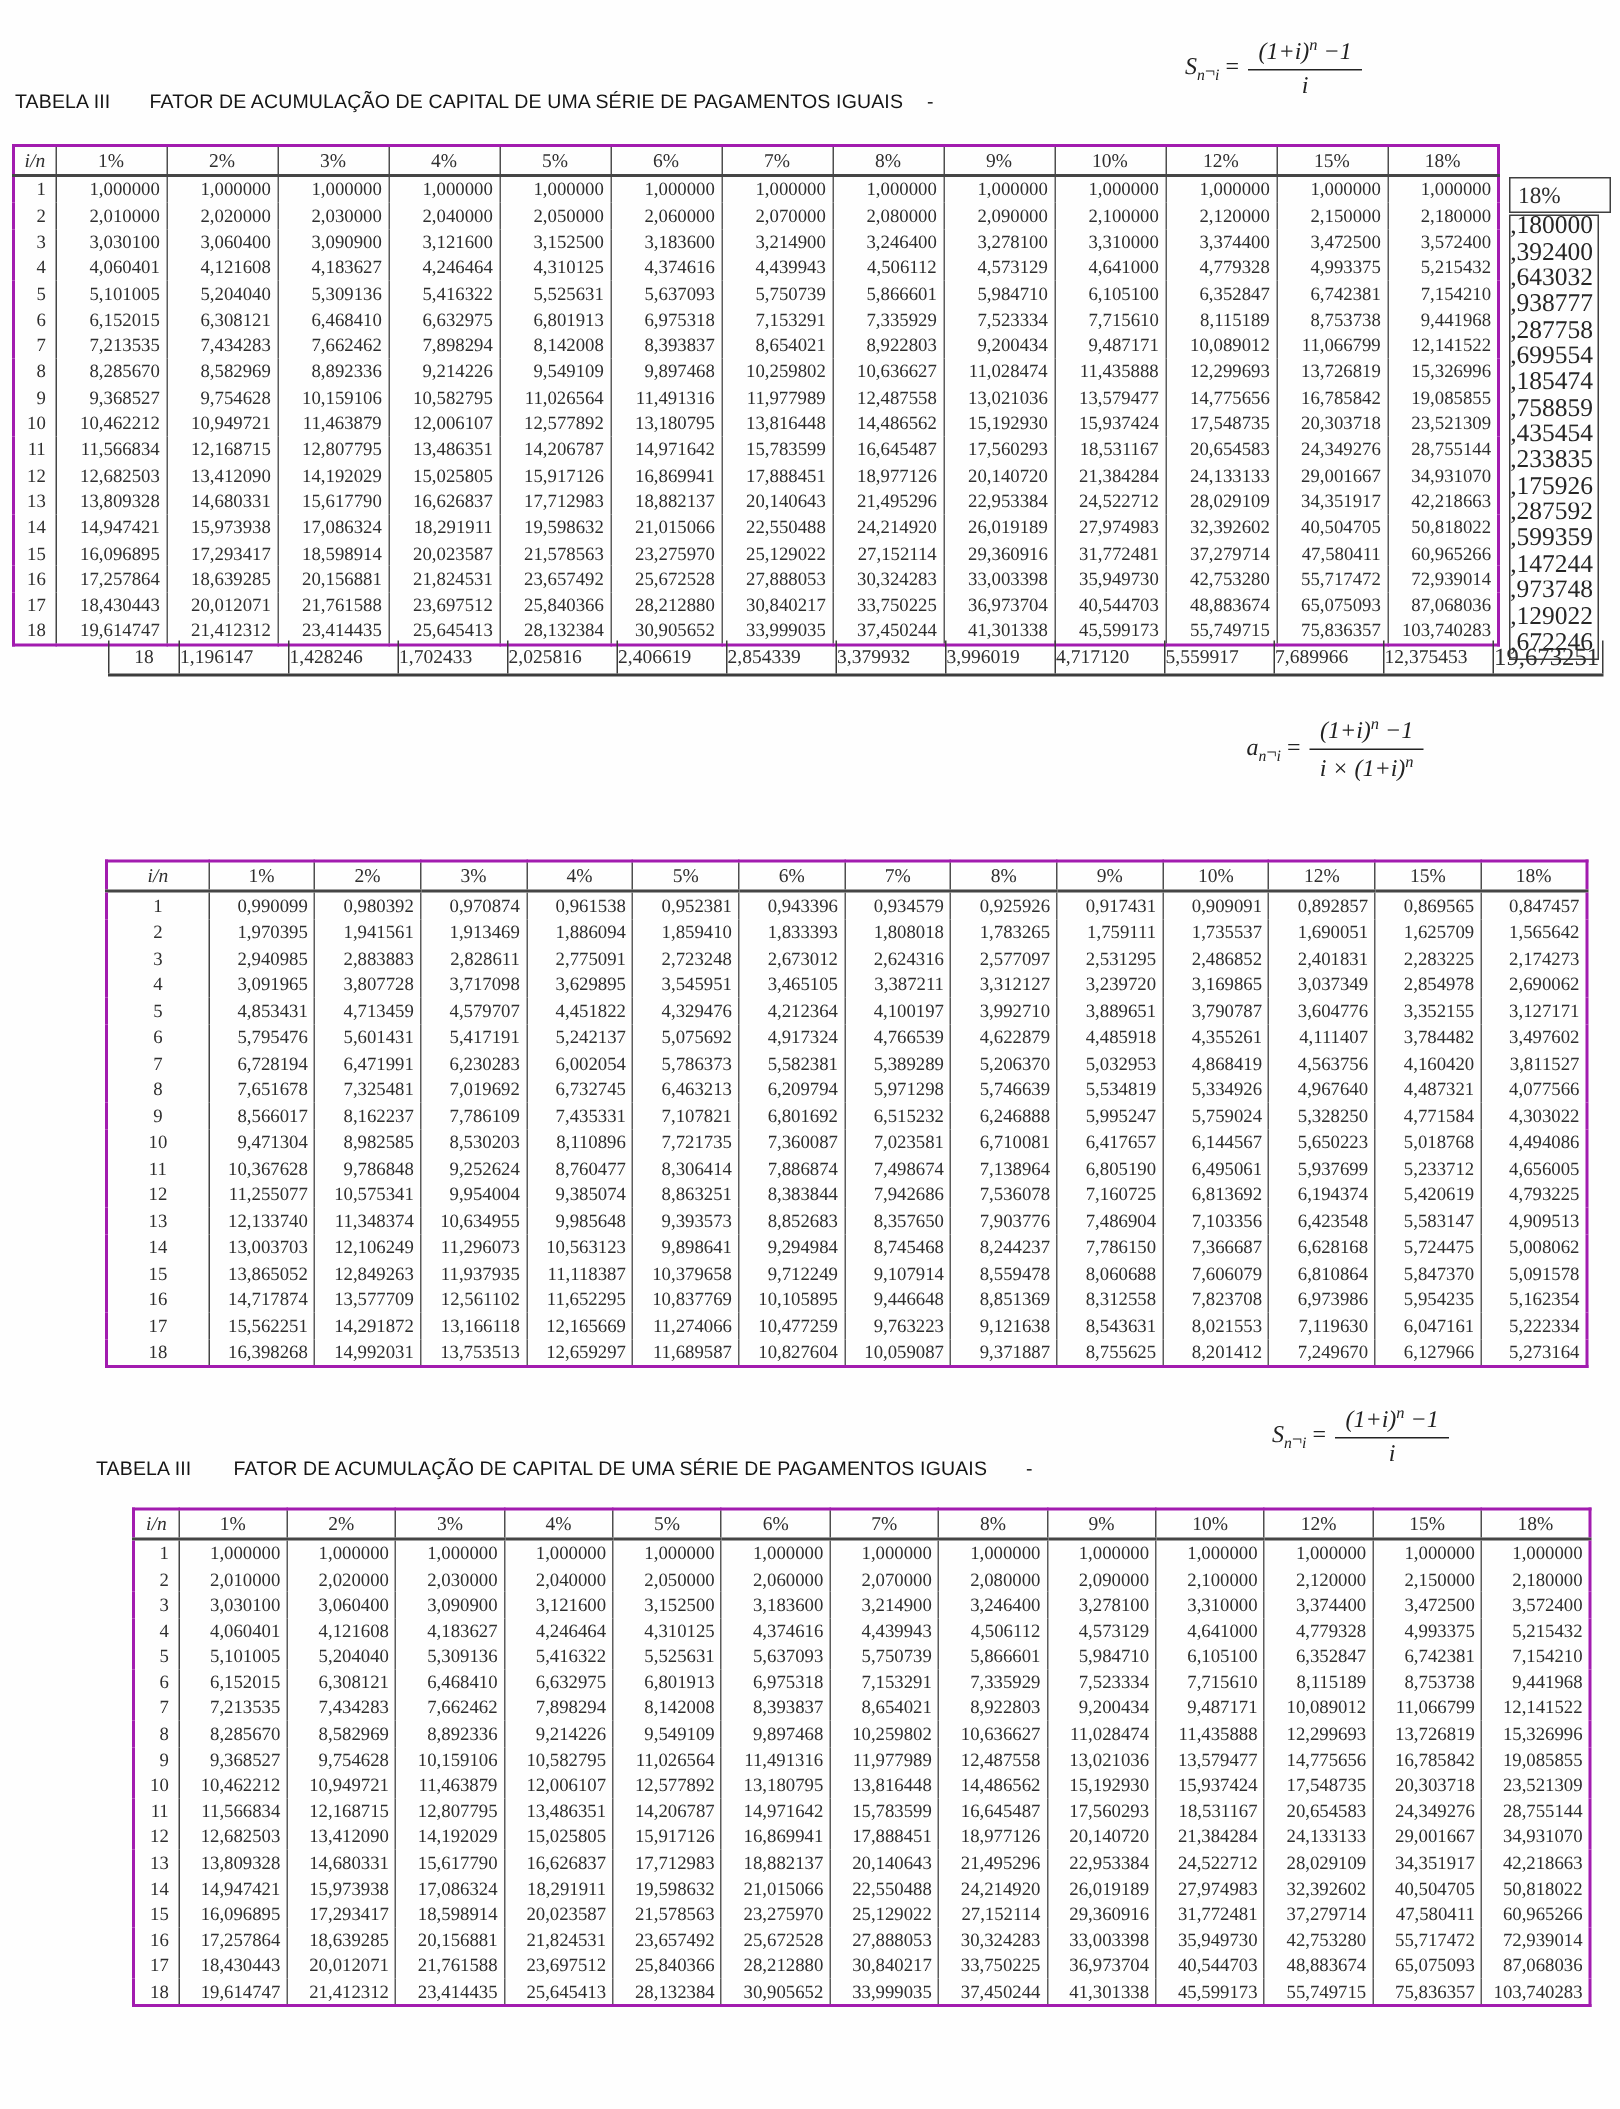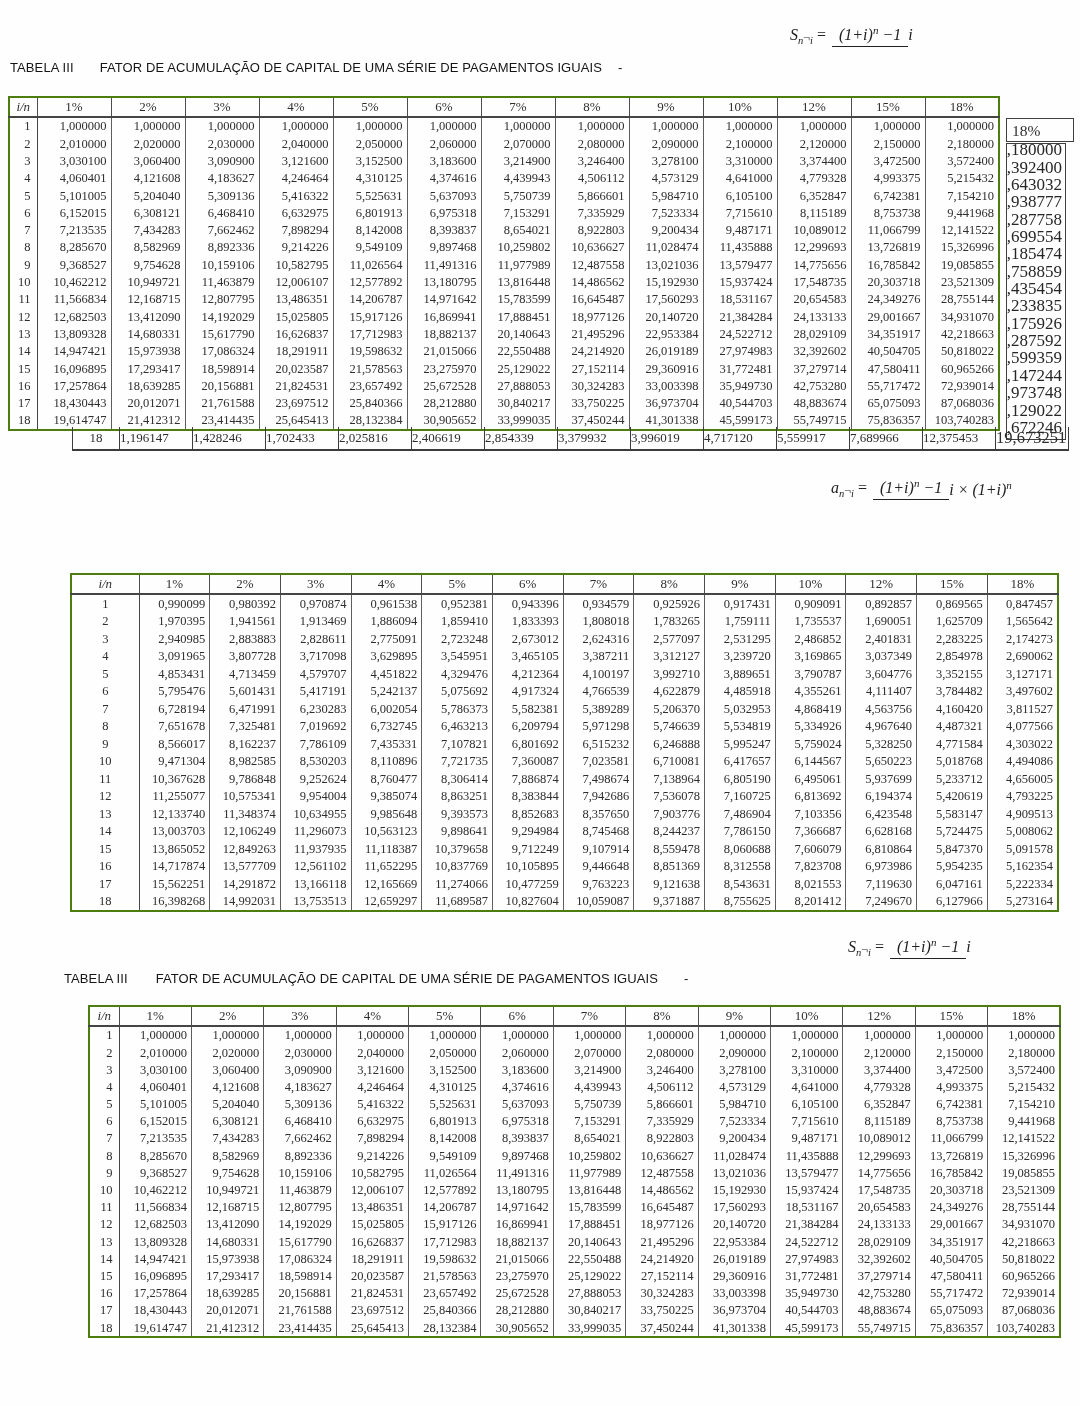--- a/index.html
+++ b/index.html
@@ -9,28 +9,28 @@
   .sec-title{position:absolute;font-family:"Liberation Sans",sans-serif;font-size:13px;
              color:#151515;white-space:nowrap;letter-spacing:.1px;}
   .sec-title .gap1{display:inline-block;}
   
   .formula{position:absolute;display:flex;align-items:center;font-family:"Liberation Serif",serif;
            font-style:italic;font-size:16px;color:#222;}
   .formula .lhs{white-space:nowrap;margin-left:38px;}
   .formula .lhs sub{font-size:10.5px;}
   .formula .ang{font-size:12px;font-style:normal;position:relative;top:2px;}
   .formula .eq{margin-left:4px;font-style:normal;}
-  .formula .frac{display:inline-flex;flex-direction:row;align-items:flex-start;margin-left:6px;}
+  .formula .frac{display:inline-flex;flex-direction:column;align-items:center;margin-left:6px;}
   .formula .num{border-bottom:1.4px solid #222;padding:0 7px 2px 7px;white-space:nowrap;}
   .formula .den{padding-top:2px;white-space:nowrap;}
   .formula sup{font-size:11px;}
   .formula .tail{margin-left:4px;}
   
   table.ftable{position:absolute;border-collapse:collapse;table-layout:fixed;
-               border:2px solid #4d7c0f;font-family:"Liberation Serif",serif;}
+               border:2px solid #a21caf;font-family:"Liberation Serif",serif;}
   table.ftable th{font-size:13px;font-weight:400;text-align:center;
                   border:1px solid #4e4e4e;border-bottom:2px solid #454545;padding:1px 0;}
   table.ftable th.ih{font-style:italic;}
   table.ftable td{font-size:12.5px;line-height:1;text-align:right;padding:2px 4px 2px 0;
                   border-left:1px solid #5d5d5d;border-right:1px solid #5d5d5d;white-space:nowrap;}
   .t1{left:8px;top:96px;}
   .t1 col.c0{width:28px;} .t1 col.c{width:74px;} .t1 td{height:13.3px;}
   .t1 td.ncol{text-align:right;padding-right:6px;border-right:1.6px solid #454545;}
   .t2{left:70px;top:573px;}
   .t2 col.c0{width:68px;} .t2 col.c{width:70.7px;} .t2 td{height:13.5px;}

